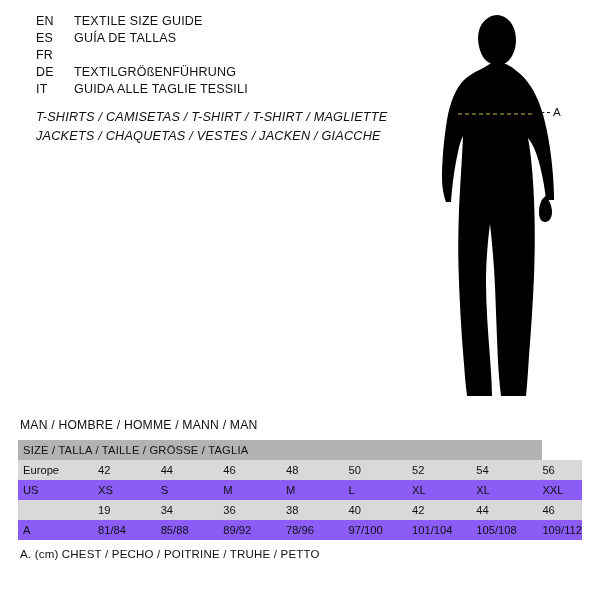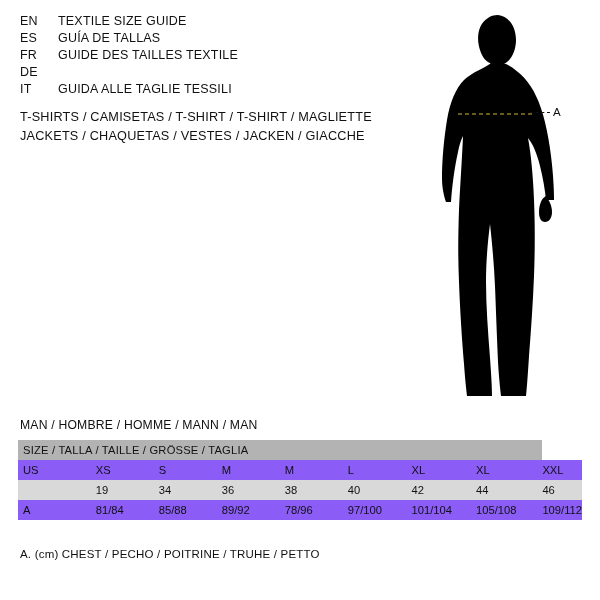--- a/index.html
+++ b/index.html
@@ -27,37 +27,39 @@
     left: 20px;
     top: 14px;
     width: 360px;
   }
   .lang-row {
     display: flex;
     align-items: baseline;
     height: 17px;
     font-size: 12.5px;
     letter-spacing: 0.2px;
+    margin-left: 16px;
   }
   .lang-code {
     width: 38px;
     flex: 0 0 38px;
     color: #111;
   }
   .lang-text {
     color: #111;
     white-space: nowrap;
   }
 
   
   .cat-block {
     position: absolute;
-    left: 20px;
+    left: 36px;
     top: 110px;
     width: 400px;
+    font-style: italic;
   }
   .cat-line {
     font-size: 12.7px;
     letter-spacing: 0.2px;
     height: 19px;
     color: #111;
     white-space: nowrap;
   }
 
   
@@ -150,24 +152,24 @@
     <div class="lang-row">
       <span class="lang-code">EN</span>
       <span class="lang-text">TEXTILE SIZE GUIDE</span>
     </div>
     <div class="lang-row">
       <span class="lang-code">ES</span>
       <span class="lang-text">GUÍA DE TALLAS</span>
     </div>
     <div class="lang-row">
       <span class="lang-code">FR</span>
-      <span class="lang-text">GUIDE DES TAILLES TEXTILE</span>
     </div>
     <div class="lang-row">
       <span class="lang-code">DE</span>
+      <span class="lang-text">TEXTILGRÖßENFÜHRUNG</span>
     </div>
     <div class="lang-row">
       <span class="lang-code">IT</span>
       <span class="lang-text">GUIDA ALLE TAGLIE TESSILI</span>
     </div>
   </div>
 
   <div class="cat-block">
     <div class="cat-line">T-SHIRTS / CAMISETAS / T-SHIRT / T-SHIRT / MAGLIETTE</div>
     <div class="cat-line">JACKETS / CHAQUETAS / VESTES / JACKEN / GIACCHE</div>
@@ -233,20 +235,31 @@
         <col class="c5">
         <col class="c6">
         <col class="c7">
     </colgroup>
     <thead>
       <tr>
         <th colspan="8">SIZE / TALLA / TAILLE / GRÖSSE / TAGLIA</th>
       </tr>
     </thead>
     <tbody>
+      <tr class="shade-a">
+        <td>Europe</td>
+        <td>42</td>
+        <td>44</td>
+        <td>46</td>
+        <td>48</td>
+        <td>50</td>
+        <td>52</td>
+        <td>54</td>
+        <td>56</td>
+      </tr>
       <tr class="shade-b">
         <td>US</td>
         <td>XS</td>
         <td>S</td>
         <td>M</td>
         <td>M</td>
         <td>L</td>
         <td>XL</td>
         <td>XL</td>
         <td>XXL</td>

